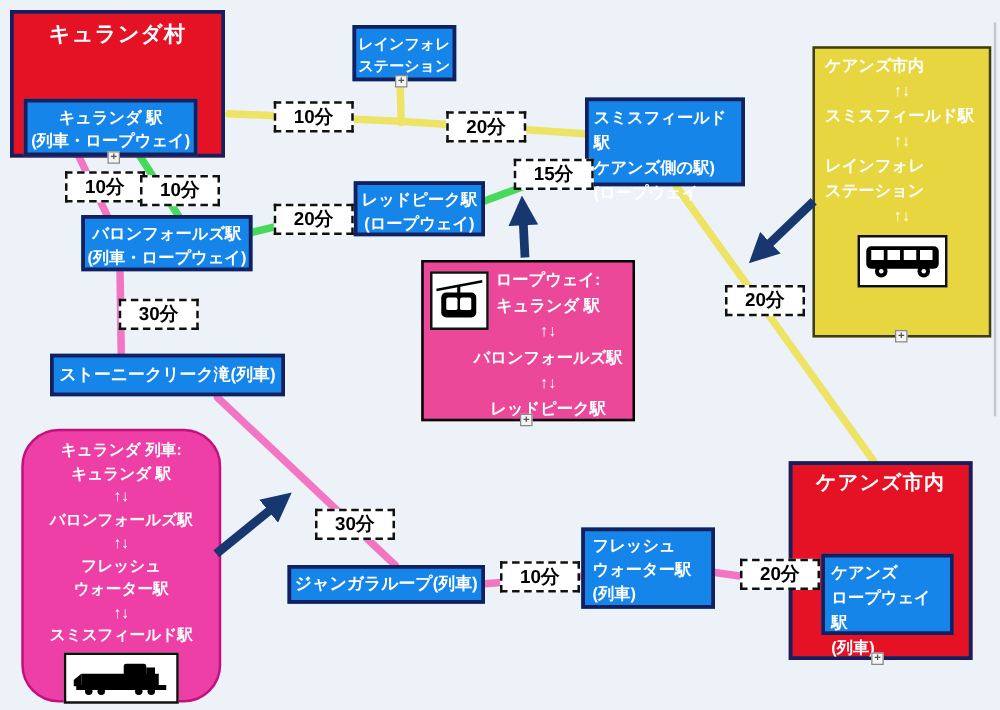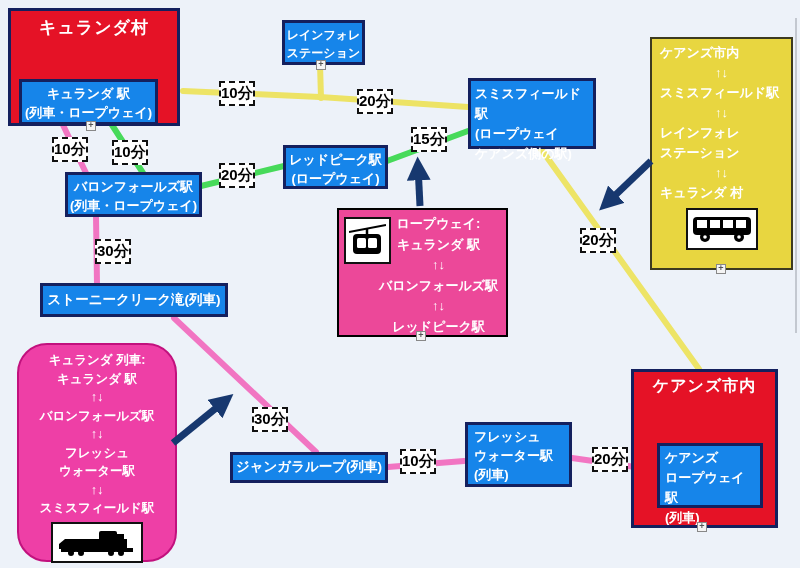--- a/index.html
+++ b/index.html
@@ -9,21 +9,21 @@
   .lines{z-index:1;}
   .arrows{z-index:5;}
   .node{position:absolute;box-sizing:border-box;color:#fff;font-weight:bold;text-align:center;z-index:2;}
   .red{background:#e51226;border:3px solid #14205e;}
   .blue{background:#1685ea;border:3px solid #14205e;}
   .yellowbox{background:#e8d640;border:2px solid #3d3b20;}
   .greenbox{background:#ec4899;border:2px solid #000000;}
   .pinkbox{background:#ee3fa6;border:2px solid #c2117e;}
   .node .ln{display:block;}
   .tlabel{position:absolute;box-sizing:border-box;background:#fff;border:2px dashed #111;
-          color:#000;font-weight:bold;font-size:15px;padding:1px 0;z-index:3;white-space:nowrap;}
+          color:#000;font-weight:bold;font-size:15px;padding:1px 14px;z-index:3;white-space:nowrap;}
   .title{font-size:17px;letter-spacing:1px;}
   .handle{position:absolute;width:10px;height:10px;background:#f4f4f4;border:1px solid #888;
           box-sizing:border-box;color:#555;font-size:9px;line-height:7px;text-align:center;
           z-index:6;font-weight:bold;}
   .iconbox{background:#fff;border:2px solid #111;display:flex;align-items:center;justify-content:center;}
   .edgeline{position:absolute;left:795px;top:18px;width:2px;height:315px;background:#c3c8d0;z-index:0;}
 </style>
 </head>
 <body>
 
@@ -63,22 +63,22 @@
     <span class="ln">(列車・ロープウェイ)</span>
   </div>
 
   <div class="node blue" style="left:282px;top:20px;width:83px;height:45px;font-size:12px;line-height:18px;padding-top:3px;">
     <span class="ln">レインフォレ</span>
     <span class="ln">ステーション</span>
   </div>
 
   <div class="node blue" style="left:468px;top:78px;width:128px;height:71px;font-size:13px;line-height:20px;padding:3px 4px 0;text-align:left;">
     <span class="ln">スミスフィールド駅</span>
+    <span class="ln">ケアンズ側の駅)</span>
     <span class="ln">(ロープウェイ</span>
-    <span class="ln">ケアンズ側の駅)</span>
   </div>
 
   <div class="node blue" style="left:283px;top:145px;width:105px;height:44px;font-size:13px;line-height:19px;padding-top:2px;">
     <span class="ln">レッドピーク駅</span>
     <span class="ln">(ロープウェイ)</span>
   </div>
 
   <div class="node blue" style="left:65px;top:172px;width:137px;height:45px;font-size:13px;line-height:19px;padding-top:2px;">
     <span class="ln">バロンフォールズ駅</span>
     <span class="ln">(列車・ロープウェイ)</span>
@@ -109,21 +109,20 @@
   </div>
 
   <div class="node yellowbox" style="left:650px;top:37px;width:143px;height:233px;font-size:13px;line-height:20px;padding:4px 8px 0;text-align:left;">
     <span class="ln">ケアンズ市内</span>
     <span class="ln" style="text-align:center;">↑↓</span>
     <span class="ln">スミスフィールド駅</span>
     <span class="ln" style="text-align:center;">↑↓</span>
     <span class="ln">レインフォレ</span>
     <span class="ln">ステーション</span>
     <span class="ln" style="text-align:center;">↑↓</span>
-    <span class="ln">キュランダ 村</span>
     <div class="iconbox" style="width:68px;height:38px;margin:5px auto 0;">
       <svg width="60" height="30" viewBox="0 0 60 30">
         <rect x="1" y="3" width="58" height="18" rx="4" fill="#000"></rect>
         <rect x="5" y="6" width="10" height="8" fill="#fff"></rect>
         <rect x="18" y="6" width="10" height="8" fill="#fff"></rect>
         <rect x="31" y="6" width="10" height="8" fill="#fff"></rect>
         <rect x="44" y="6" width="10" height="8" fill="#fff"></rect>
         <circle cx="13" cy="23" r="5" fill="#000"></circle>
         <circle cx="47" cy="23" r="5" fill="#000"></circle>
         <circle cx="13" cy="23" r="1.8" fill="#fff"></circle>

